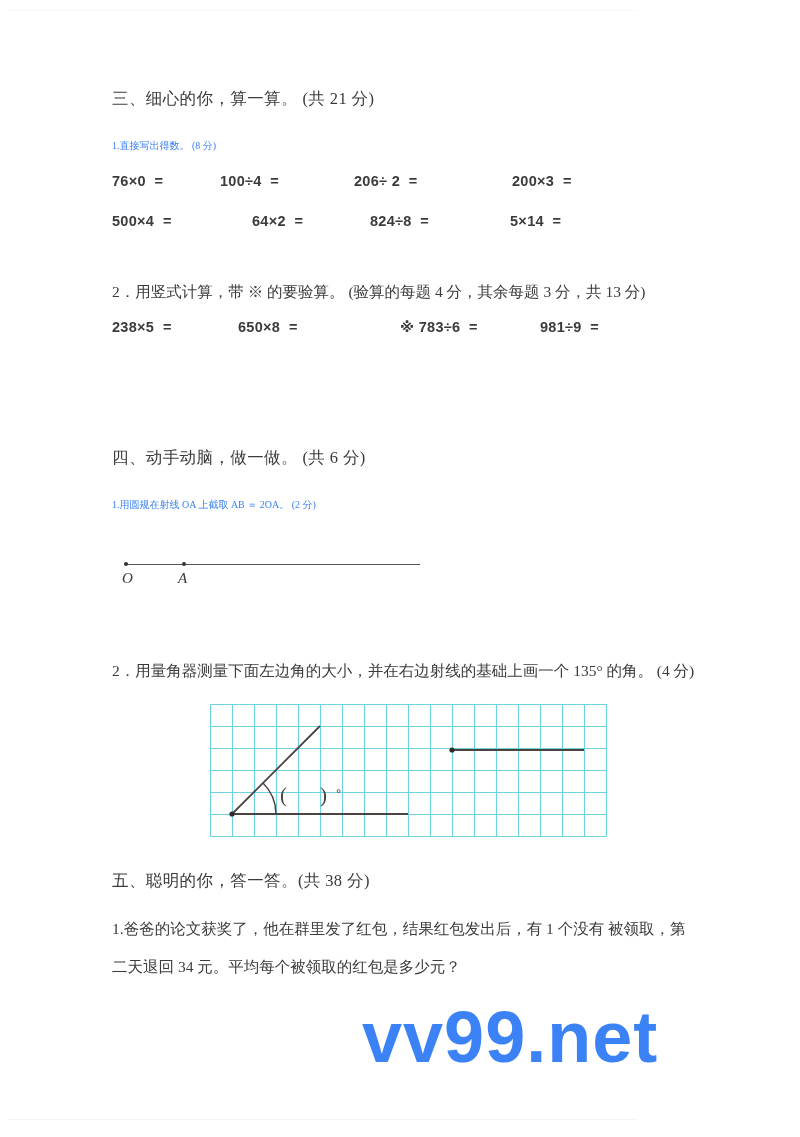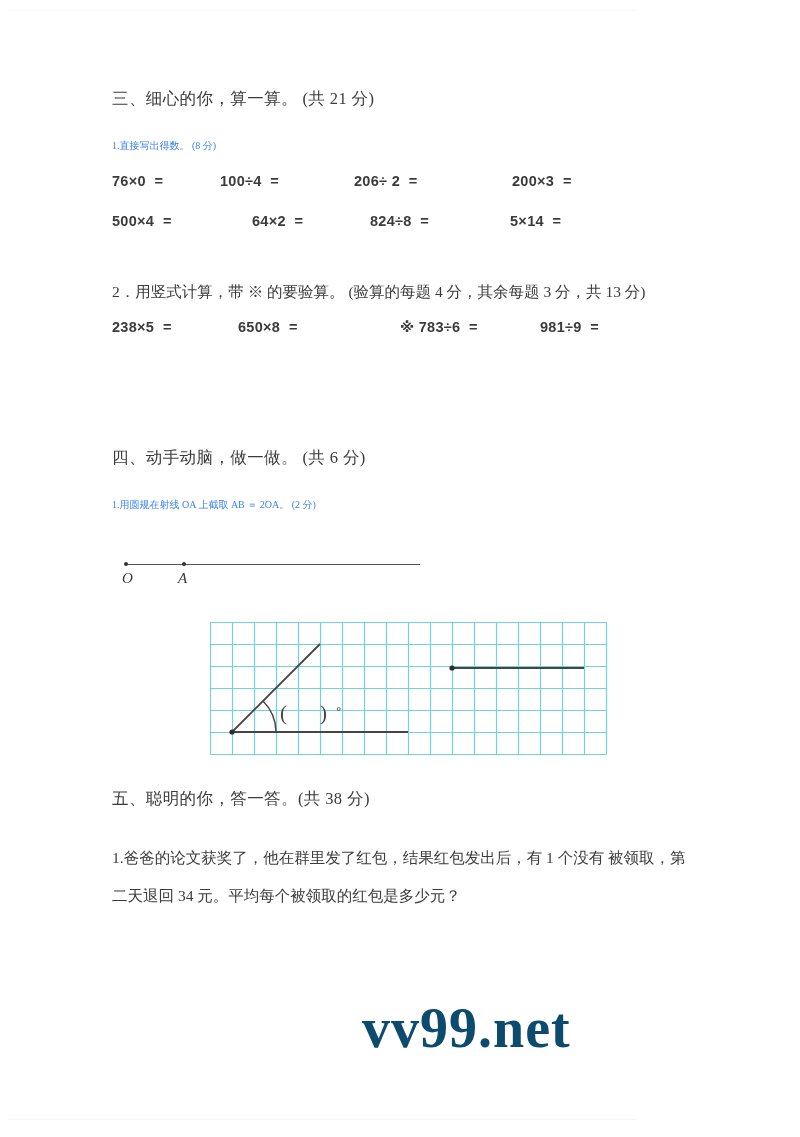--- a/index.html
+++ b/index.html
@@ -127,25 +127,25 @@
     width: 398px;
     height: 134px;
   }
   .grid-figure svg { display: block; }
 
   
   .watermark {
     position: absolute;
     left: 362px;
     top: 996px;
-    font-family: Liberation Serif, serif;
+    font-family: Liberation Sans, sans-serif;
     font-weight: bold;
-    font-size: 56px;
+    font-size: 72px;
     letter-spacing: 1px;
-    color: #0c4a6e;
+    color: #3b82f6;
     user-select: none;
     white-space: pre;
   }
 </style>
 </head>
 <body>
 
 <div class="page">
 
   <div class="edge-top"></div>
@@ -185,20 +185,21 @@
     <p class="subq">1.用圆规在射线 OA 上截取 AB ＝ 2OA。 (2 分)</p>
 
     <div class="ray-figure">
       <div class="ray-line"></div>
       <div class="ray-dot o"></div>
       <div class="ray-dot a"></div>
       <div class="ray-label o">O</div>
       <div class="ray-label a">A</div>
     </div>
 
+    <p class="para" style="margin-top:44px">2．用量角器测量下面左边角的大小，并在右边射线的基础上画一个 135° 的角。 (4 分)</p>
 
     <div class="grid-figure">
       <svg width="398" height="134" viewBox="0 0 398 134">
         <g id="grid-lines" stroke-width="1.2" fill="none">
             <line x1="0.5" y1="0.5" x2="0.5" y2="132.5" stroke="#6fd2df"></line>
             <line x1="22.5" y1="0.5" x2="22.5" y2="132.5" stroke="#6fd2df"></line>
             <line x1="44.5" y1="0.5" x2="44.5" y2="132.5" stroke="#6fd2df"></line>
             <line x1="66.5" y1="0.5" x2="66.5" y2="132.5" stroke="#6fd2df"></line>
             <line x1="88.5" y1="0.5" x2="88.5" y2="132.5" stroke="#6fd2df"></line>
             <line x1="110.5" y1="0.5" x2="110.5" y2="132.5" stroke="#6fd2df"></line>
@@ -231,21 +232,21 @@
 
         <line id="right-ray" x1="242" y1="46" x2="374" y2="46" stroke="#4a4440" stroke-width="1.8"></line>
         <circle id="right-ray-dot" cx="242" cy="46" r="2.6" fill="#302c29"></circle>
 
         <text id="paren-open" x="70" y="98" font-family="Liberation Serif, serif" font-size="21" fill="#4a4440">(</text>
         <text id="paren-close" x="110" y="98" font-family="Liberation Serif, serif" font-size="21" fill="#4a4440">)</text>
         <text id="degree-mark" x="126" y="94" font-family="Liberation Sans, sans-serif" font-size="13" fill="#4a4440">°</text>
       </svg>
     </div>
 
-    <p class="heading" style="margin-top:28px;margin-bottom:25px">五、聪明的你，答一答。(共 38 分)</p>
+    <p class="heading" style="margin-top:28px;margin-bottom:14px">五、聪明的你，答一答。(共 38 分)</p>
 
     <p class="para">1.爸爸的论文获奖了，他在群里发了红包，结果红包发出后，有 1 个没有 被领取，第二天退回 34 元。平均每个被领取的红包是多少元？</p>
 
   </div>
 
   <div class="watermark">vv99.net</div>
 
 </div>
 
 </body></html>

